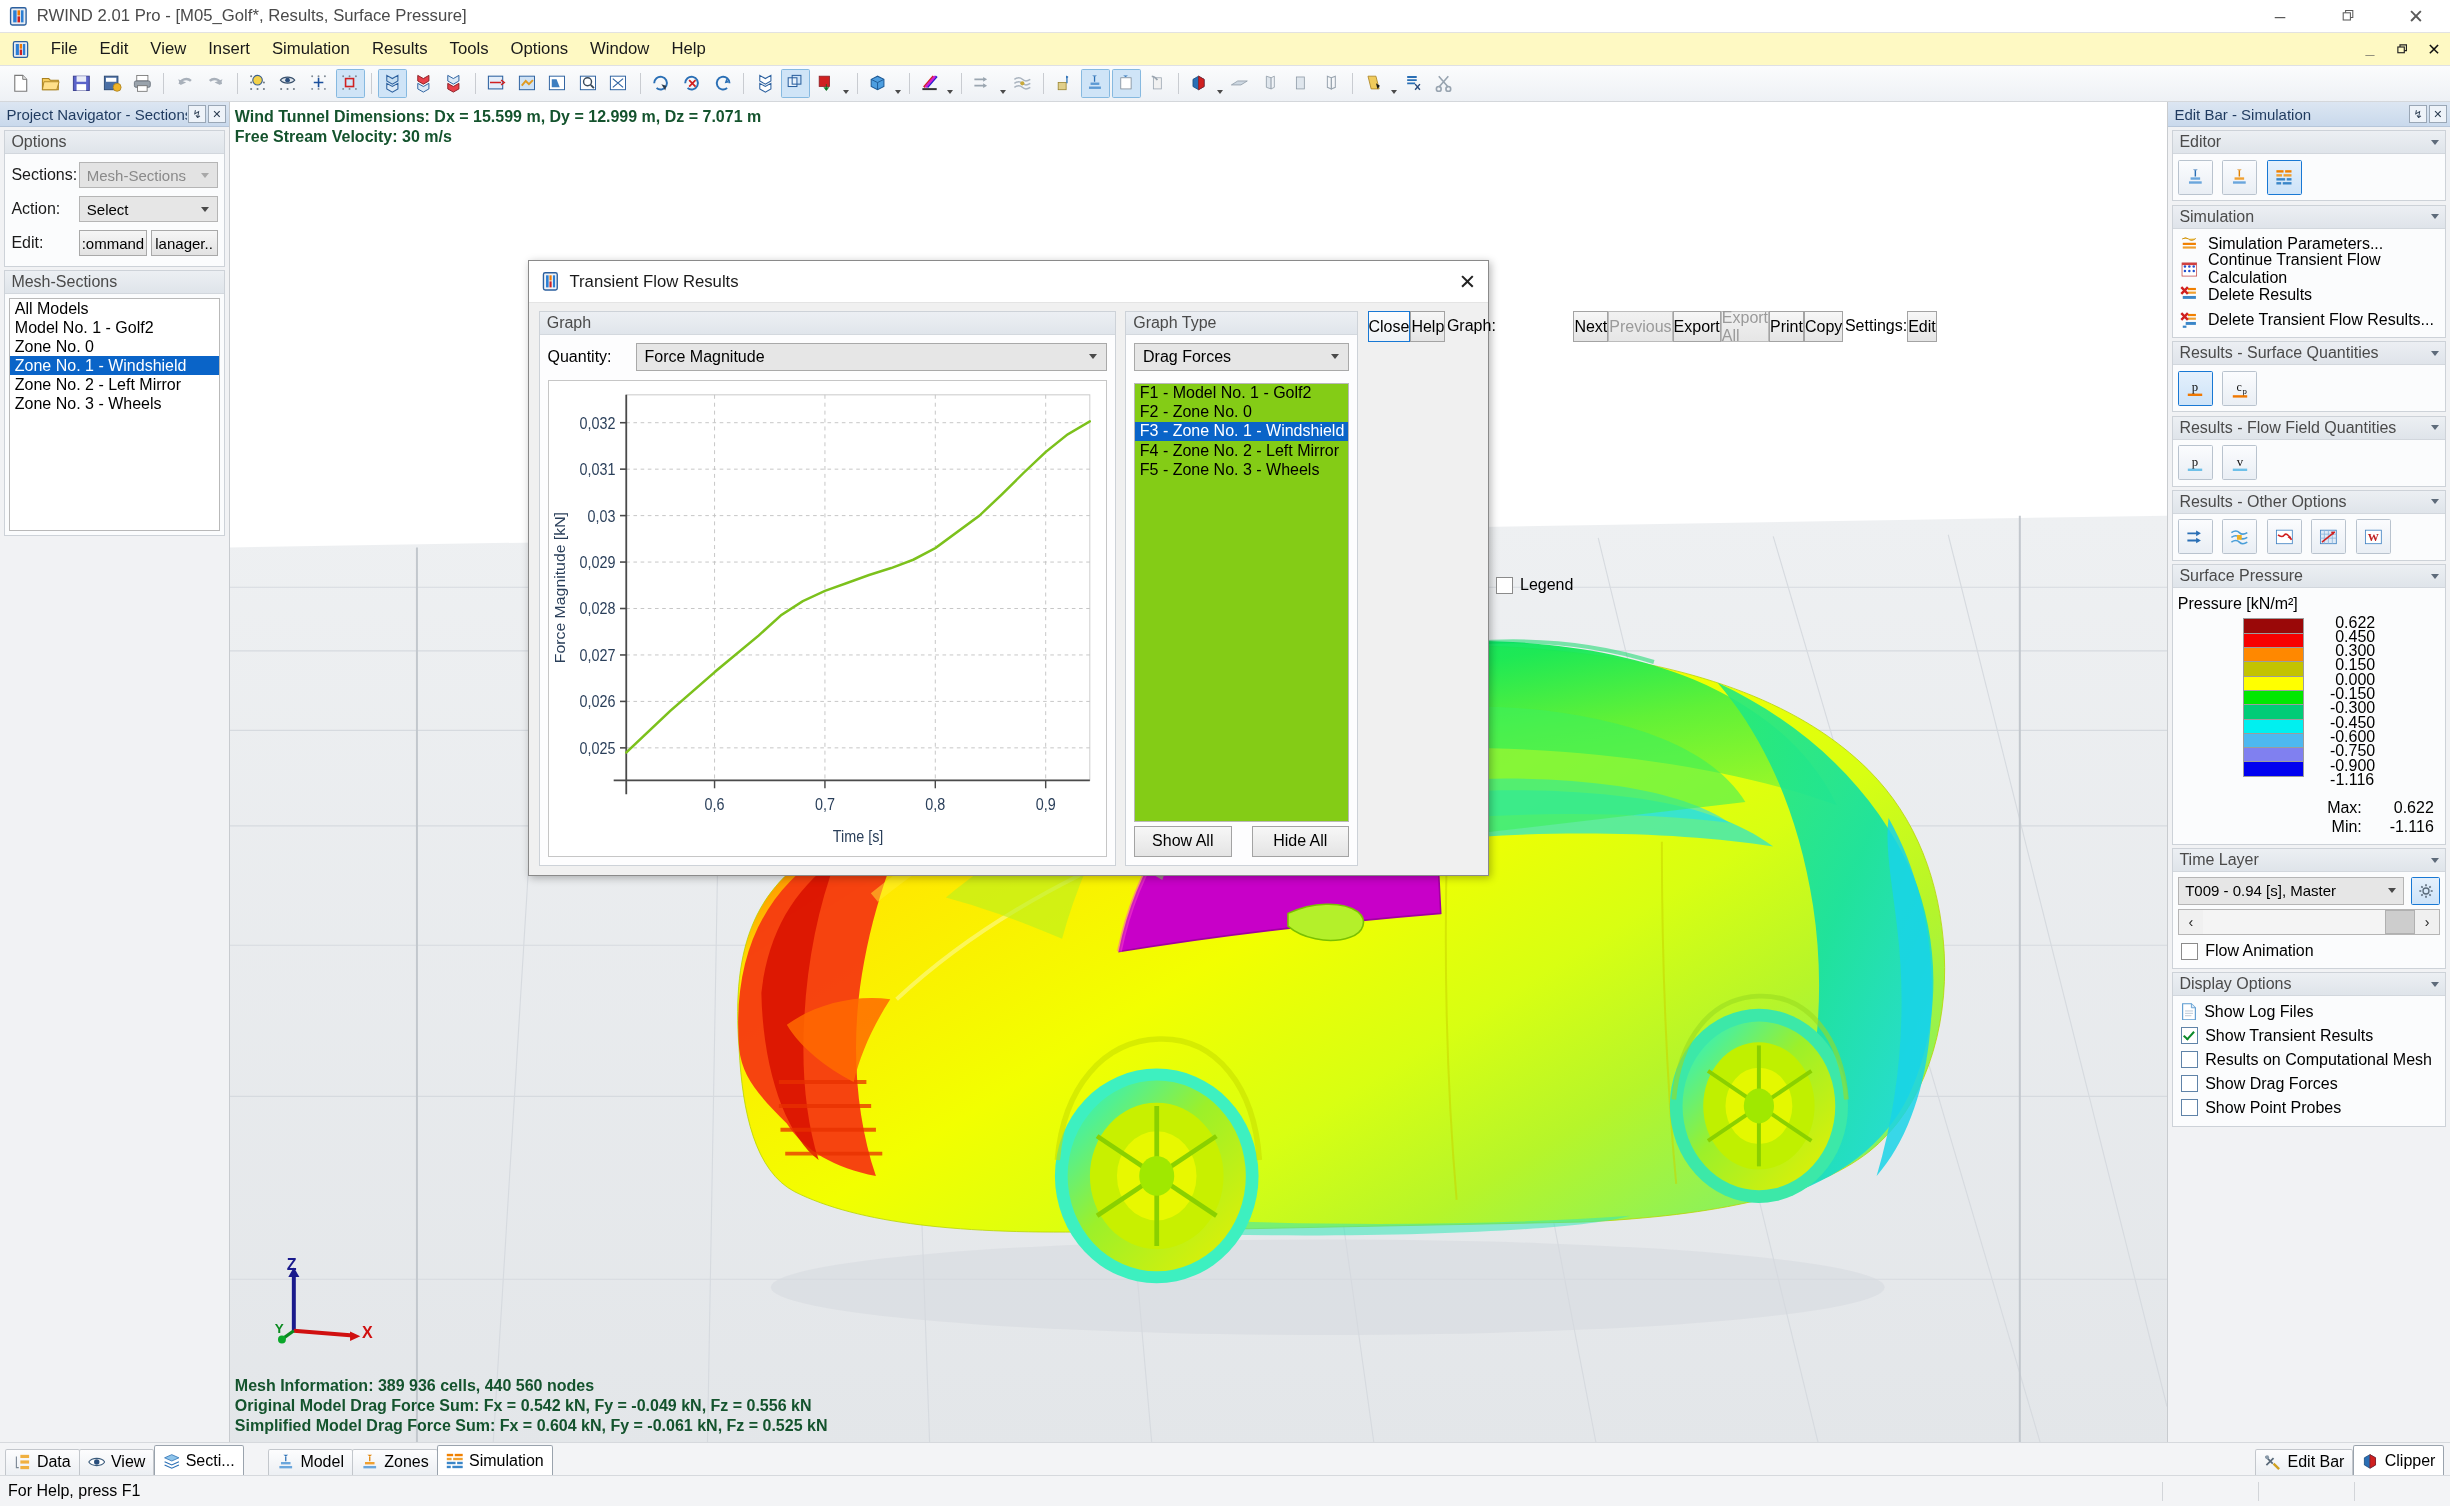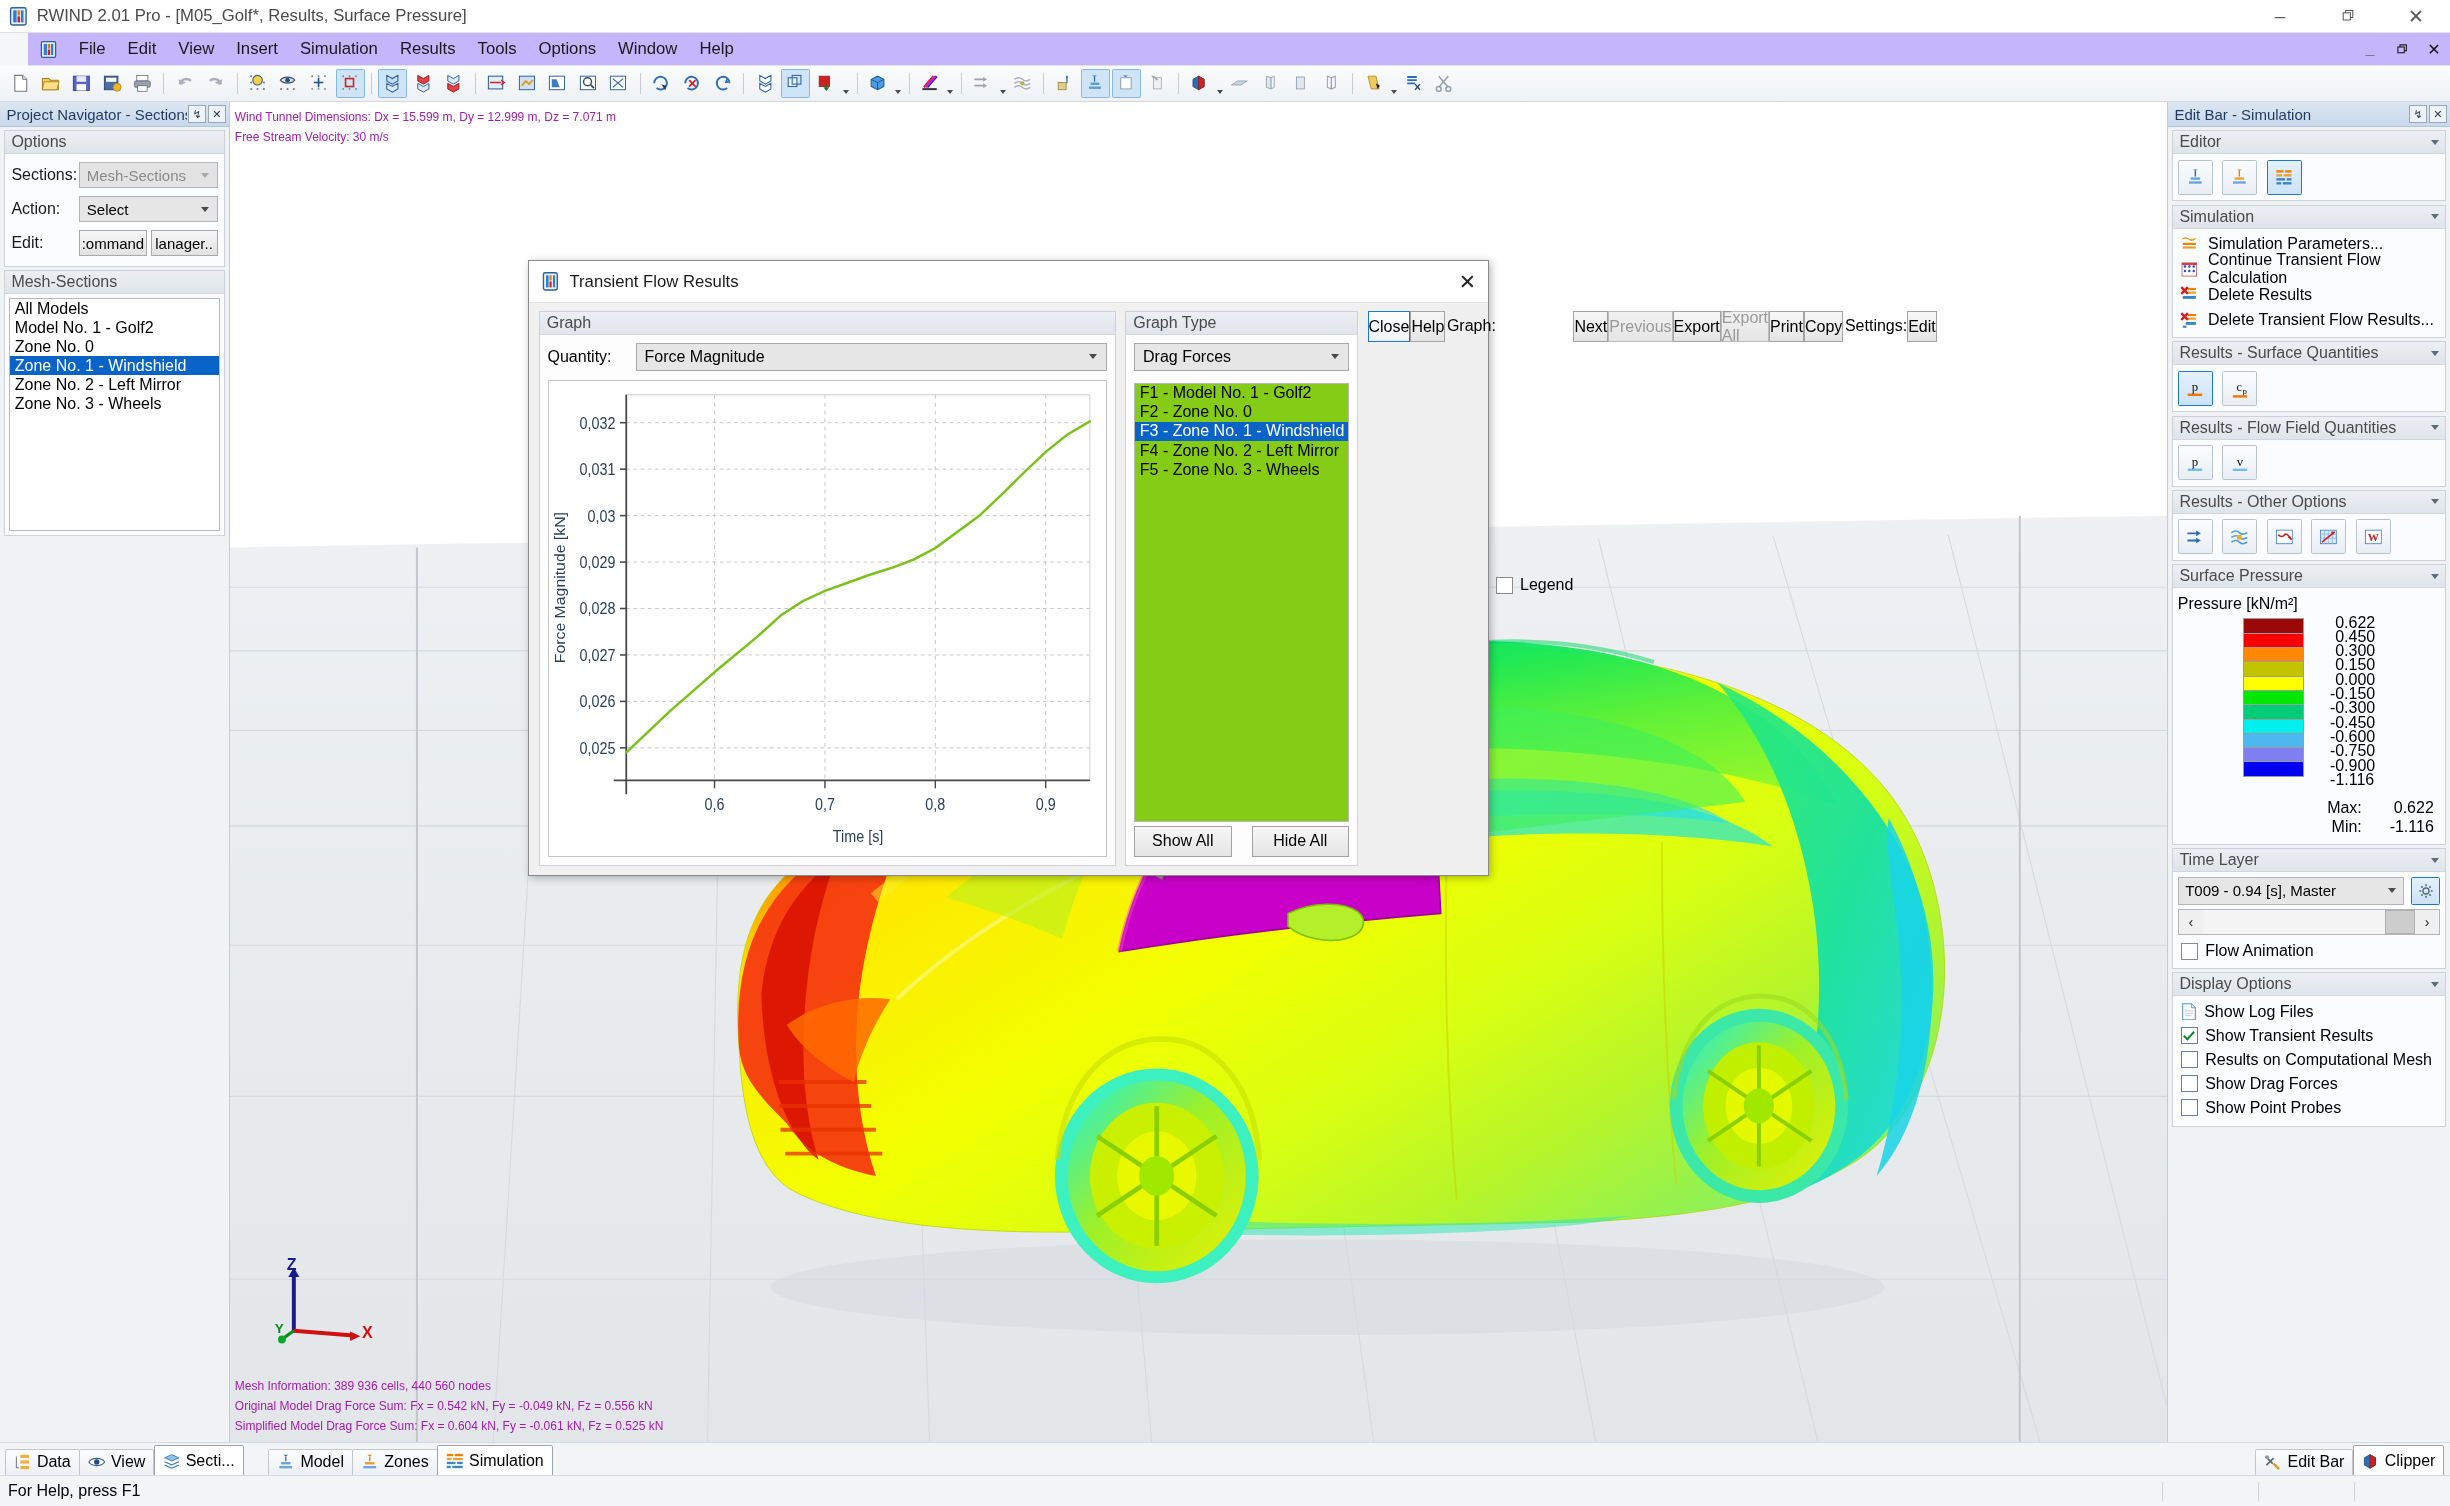--- a/index.html
+++ b/index.html
@@ -13,21 +13,21 @@
   .app{position:relative;width:2450px;height:1506px;background:#f6f7f9;display:flex;flex-direction:column;}
 
   
   .titlebar{height:32px;background:#ffffff;border-bottom:0.8px solid #e2e2e2;display:flex;align-items:center;padding:0 0 0 8px;flex:0 0 auto;}
   .titlebar .appicon{width:20.7px;height:20.7px;margin-right:8px;flex:0 0 auto;}
   .titlebar .ttl{font-size:16.7px;color:#4a4a4a;white-space:nowrap;}
   .titlebar .spacer{flex:1;}
   .wbtn{width:68px;height:32px;display:flex;align-items:center;justify-content:center;color:#5a5a5a;font-size:19px;}
 
   
-  .menubar{height:32px;background:#c4b5fd;border-bottom:0.8px solid #dfe1e4;display:flex;align-items:center;padding-left:6.4px;flex:0 0 auto;margin-left:28px;}
+  .menubar{height:32px;background:#fef9c3;border-bottom:0.8px solid #dfe1e4;display:flex;align-items:center;padding-left:6.4px;flex:0 0 auto;}
   .menubar .gripicon{width:19px;height:19px;margin:0 9.5px 0 4.8px;}
   .menuitem{padding:3.2px 11px;font-size:16.7px;color:#1a1a1a;white-space:nowrap;}
 
   
   .toolbar{height:35px;background:linear-gradient(#fbfcfd,#eef1f5);border-bottom:0.8px solid #d4d7db;display:flex;align-items:center;padding-left:4.8px;flex:0 0 auto;position:relative;}
   .tbbtn{width:27px;height:27px;margin:0 0.8px;display:flex;align-items:center;justify-content:center;border:0.8px solid transparent;border-radius:1.6px;}
   .tbbtn.on{background:#cfe4f7;border-color:#86b9e0;}
   .tbsep{width:0.8px;height:20.7px;background:#c9ccd1;margin:0 5.6px;}
   .tbdrop{width:9.5px;height:27px;display:flex;align-items:flex-end;justify-content:center;padding-bottom:6.4px;}
   .tbdrop:before{content:"";border-left:3.2px solid transparent;border-right:3.2px solid transparent;border-top:4px solid #4a4a4a;}
@@ -54,21 +54,21 @@
   .chev.dis{border-top-color:#a8a8a8;}
   .btnrow{display:flex;gap:4px;flex:1;text-align:center;}
   .smbtn{flex:1;height:24px;background:linear-gradient(#f6f6f6,#e2e2e2);border:0.8px solid #a9a9a9;font-size:15px;display:flex;align-items:center;justify-content:center;overflow:hidden;white-space:nowrap;color:#000;}
   .listbox{background:#fff;border:0.8px solid #b9b9b9;margin:0;height:231px;overflow:hidden;}
   .litem{padding:0.8px 4.8px;font-size:16px;color:#000;white-space:nowrap;line-height:17.5px;}
   .litem.sel{background:#0a64c8;color:#fff;}
 
   
   .viewport{flex:1;position:relative;background:#ffffff;overflow:hidden;min-width:0;}
   .vpgrid{position:absolute;inset:0;}
-  .vptext{position:absolute;font-size:12px;color:#a21caf;white-space:nowrap;line-height:20px;}
+  .vptext{position:absolute;font-size:16px;color:#14532d;white-space:nowrap;line-height:20px;font-weight:bold;}
   .vptop{left:4.8px;top:4.8px;}
   .vpbot{left:4.8px;bottom:6.4px;}
   .axes{position:absolute;left:48px;bottom:95px;width:95px;height:88px;}
   .axlbl{position:absolute;font-size:16px;font-weight:bold;}
 
   
   .rightpanel{width:282px;flex:0 0 282px;background:#f1f2f4;display:flex;flex-direction:column;border-left:0.8px solid #c8cbcf;}
   .rgrp{margin:3.2px 4px 0 4px;border:0.8px solid #cdd2d8;background:#fbfcfd;}
   .rgrpbody{padding:5.6px 4.8px;}
   .iconbtn{width:33px;height:33px;border:0.8px solid #b9c3ce;background:linear-gradient(#fbfcfe,#e9eef4);display:inline-flex;align-items:center;justify-content:center;margin-right:4.8px;border-radius:1.6px;vertical-align:top;}

